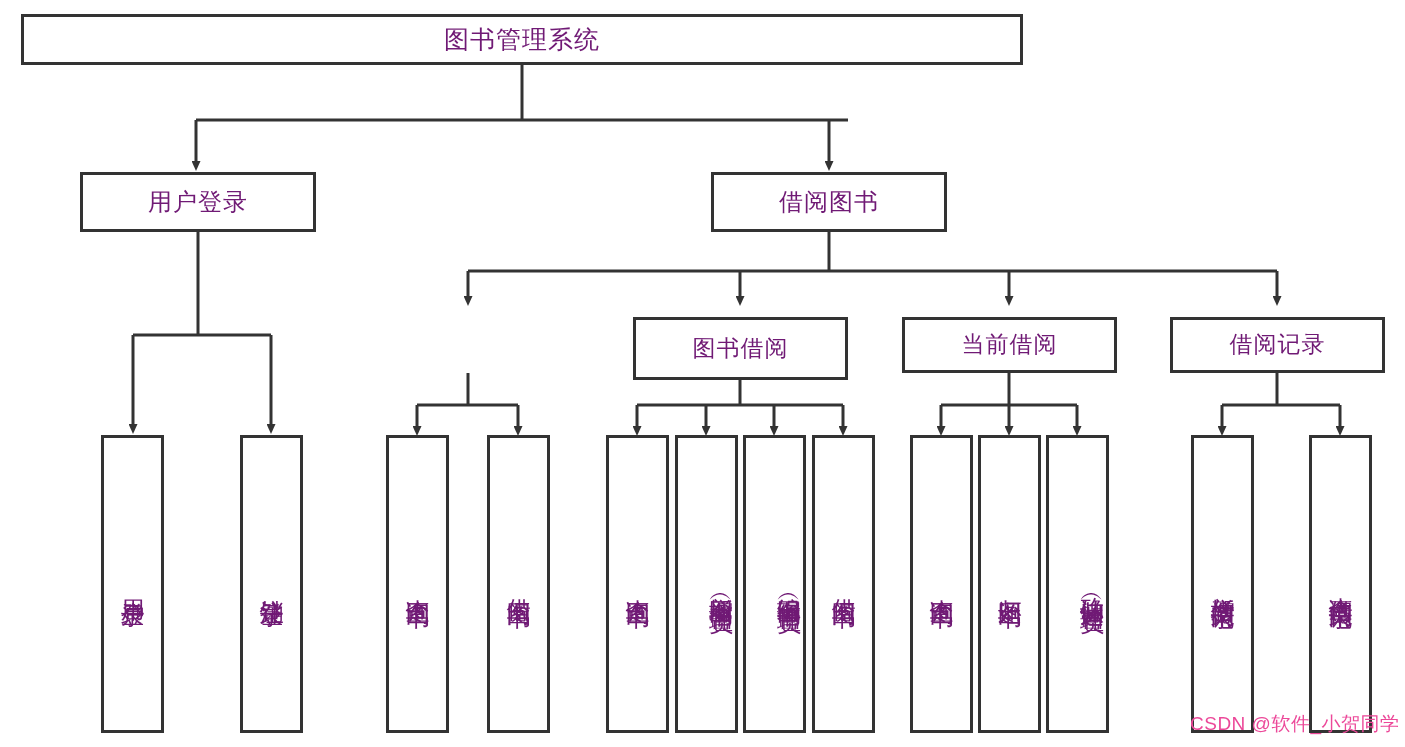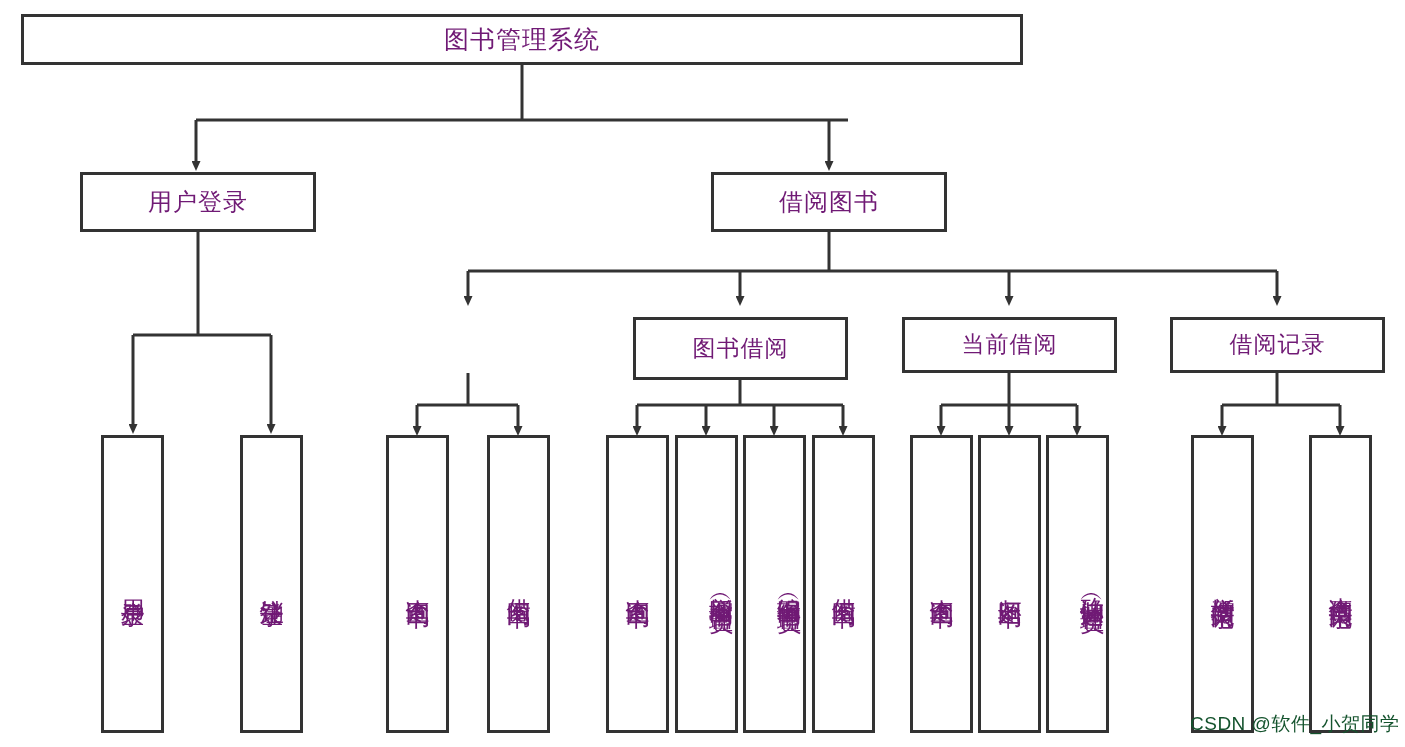--- a/index.html
+++ b/index.html
@@ -54,21 +54,21 @@
   }
   .root .node-label { font-size: 25px; }
   .lvl2 .node-label { font-size: 24px; }
   .lvl3 .node-label { font-size: 23px; }
   .leaf .node-label { font-size: 24px; letter-spacing: 2px; }
   .watermark {
     position: absolute;
     left: 1190px;
     top: 711px;
     font-size: 19px;
-    color: #14532d;
+    color: #ec4899;
     white-space: nowrap;
     letter-spacing: 0.5px;
   }
 </style>
 </head>
 <body>
 
 <div id="stage">
 
   <svg id="wires" viewBox="0 0 1405 747" xmlns="http://www.w3.org/2000/svg">

